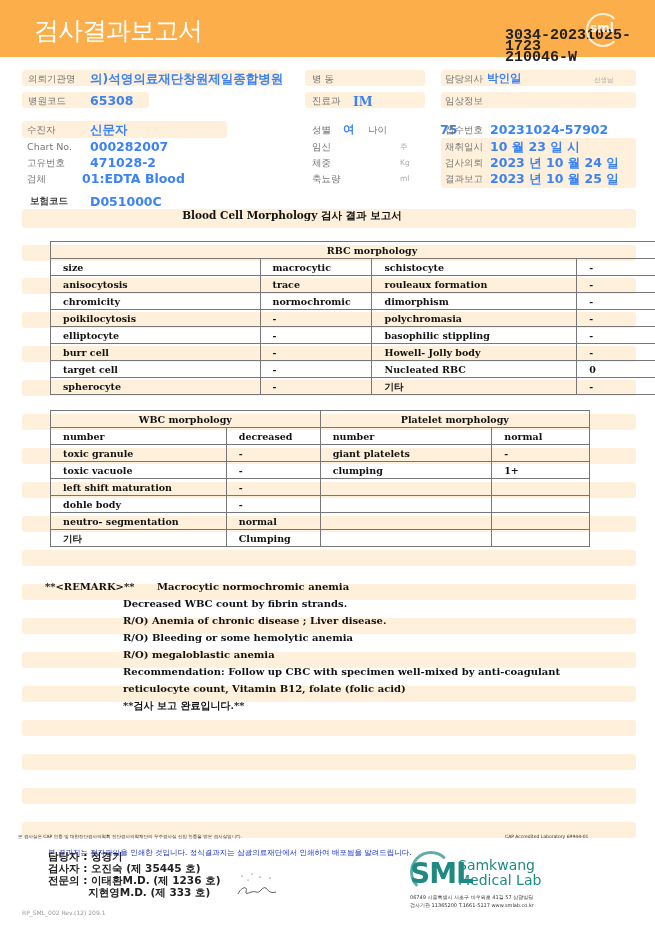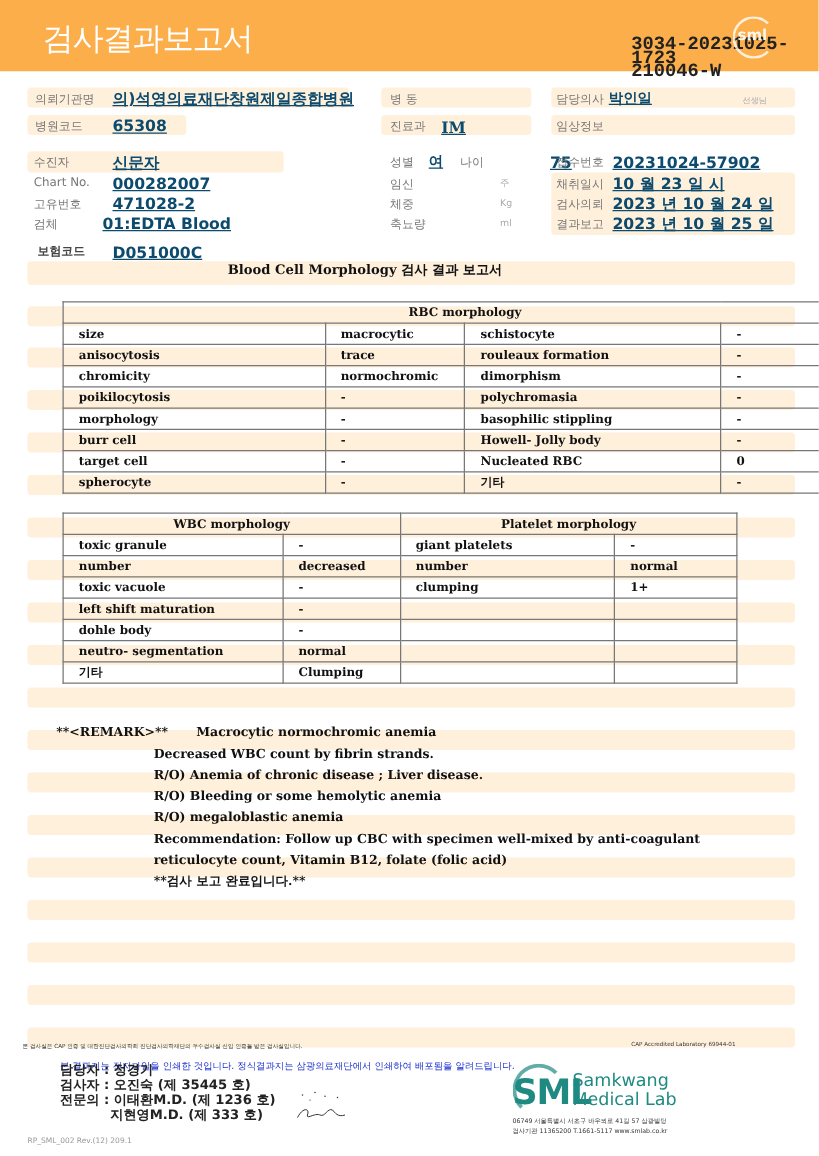--- a/index.html
+++ b/index.html
@@ -8,21 +8,21 @@
 
   .header { position: absolute; left: 0; top: 0; width: 655px; height: 57px; background: #fbae4a; }
   .header .title { position: absolute; left: 34px; top: 14px; font-size: 25px; color: #fff; letter-spacing: -1px; font-family: "DejaVu Sans", sans-serif; }
   .header .docno { position: absolute; left: 505px; top: 30px; font-size: 15px; font-weight: bold; color: #222; line-height: 11px; font-family: Liberation Mono, monospace; }
   .header .logo { position: absolute; left: 586px; top: 13px; width: 34px; height: 34px; border: 2px solid rgba(255,255,255,0.8); border-radius: 50%; border-right-color: transparent; }
   .header .logo span { position: absolute; left: 2px; top: 6px; font-size: 12px; font-weight: bold; color: rgba(255,255,255,0.9); font-family: "DejaVu Sans", sans-serif; }
 
   .stripe { position: absolute; background: #fff0dc; border-radius: 3px; }
 
   .lbl { position: absolute; font-size: 9.5px; color: #777; white-space: nowrap; }
-  .val { position: absolute; font-size: 12.5px; font-weight: bold; color: #0c4a6e; white-space: nowrap; font-family: "DejaVu Sans", sans-serif; text-decoration: underline; }
+  .val { position: absolute; font-size: 12.5px; font-weight: bold; color: #3b82f6; white-space: nowrap; font-family: "DejaVu Sans", sans-serif; }
   .unit { position: absolute; font-size: 7.5px; color: #aaa; white-space: nowrap; }
 
   .rpt-title { position: absolute; left: 22px; top: 209px; width: 540px; text-align: center; font-family: "DejaVu Serif", serif; font-weight: bold; font-size: 10.5px; }
 
   table.morph { position: absolute; border-collapse: collapse; font-family: "DejaVu Serif", serif; font-size: 9.5px; font-weight: bold; }
   table.morph td { border: 1px solid #777; height: 17px; padding: 0 0 0 12px; white-space: nowrap; line-height: 15px; }
   table.morph td.h { text-align: center; padding: 0; font-weight: bold; }
 
   .remark { position: absolute; font-family: "DejaVu Serif", serif; font-weight: bold; font-size: 10px; white-space: nowrap; line-height: 17px; }
 
@@ -162,21 +162,21 @@
         <td>dimorphism</td>
         <td>-</td>
       </tr>
       <tr>
         <td>poikilocytosis</td>
         <td>-</td>
         <td>polychromasia</td>
         <td>-</td>
       </tr>
       <tr>
-        <td>morphology</td>
+        <td>elliptocyte</td>
         <td>-</td>
         <td>basophilic stippling</td>
         <td>-</td>
       </tr>
       <tr>
         <td>burr cell</td>
         <td>-</td>
         <td>Howell- Jolly body</td>
         <td>-</td>
       </tr>
@@ -203,30 +203,30 @@
       <col style="width:98px">
     </colgroup>
   <tbody>
       <tr>
     <td class="h" colspan="2">WBC morphology</td>
     <td class="h" colspan="2">Platelet morphology</td>
   </tr>
   </tbody>
     <tbody id="wbc-body">
       <tr>
-        <td>toxic granule</td>
-        <td>-</td>
-        <td>giant platelets</td>
-        <td>-</td>
-      </tr>
-      <tr>
         <td>number</td>
         <td>decreased</td>
         <td>number</td>
         <td>normal</td>
+      </tr>
+      <tr>
+        <td>toxic granule</td>
+        <td>-</td>
+        <td>giant platelets</td>
+        <td>-</td>
       </tr>
       <tr>
         <td>toxic vacuole</td>
         <td>-</td>
         <td>clumping</td>
         <td>1+</td>
       </tr>
       <tr>
         <td>left shift maturation</td>
         <td>-</td>

